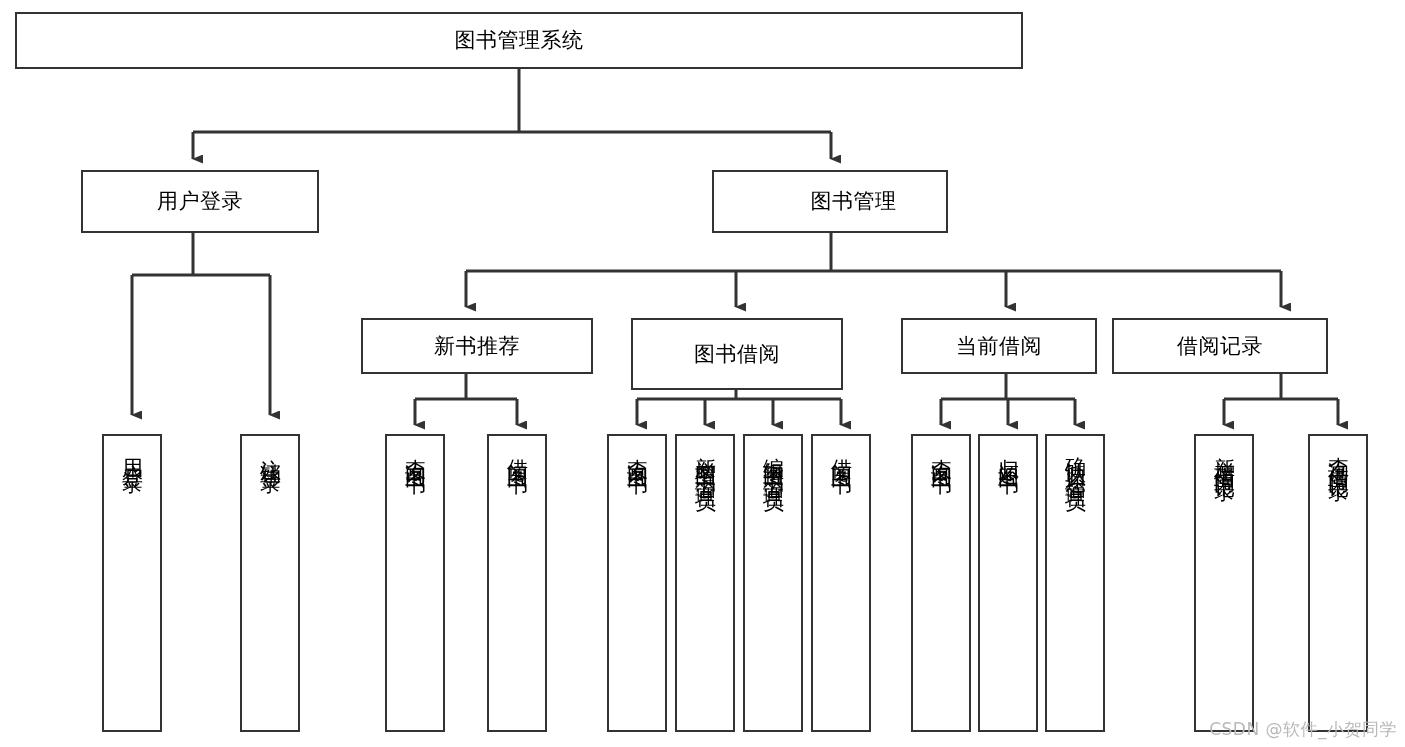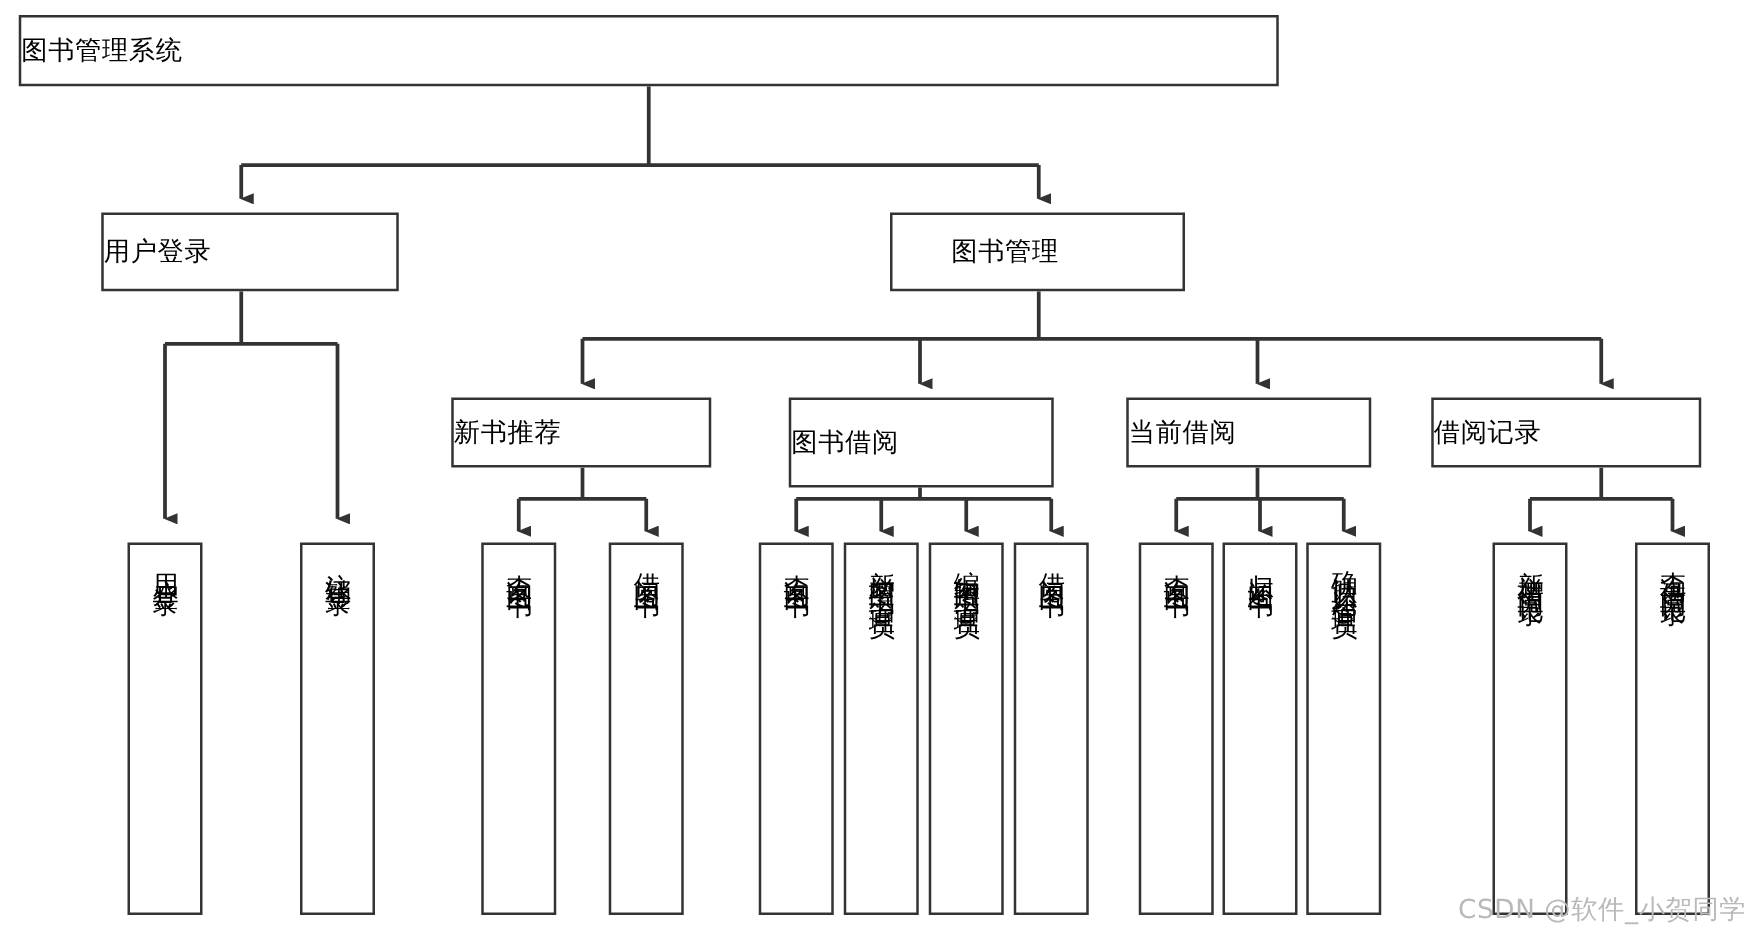--- a/index.html
+++ b/index.html
@@ -26,20 +26,21 @@
     height: 747px;
     pointer-events: none;
   }
   .node {
     position: absolute;
     box-sizing: border-box;
     background: #ffffff;
     border: 2px solid #333333;
     display: flex;
     align-items: center;
+    justify-content: center;
     color: #000000;
     line-height: 1.15;
     text-align: center;
   }
   .node.root {
     border-width: 2px;
   }
   .node-label-h {
     display: block;
     font-size: 21px;
@@ -60,21 +61,21 @@
     justify-content: center;
     padding-top: 6px;
   }
   .leaf.tall-text {
     padding-top: 4px;
   }
   #watermark {
     position: absolute;
     right: 8px;
     bottom: 6px;
-    font-size: 21px;
+    font-size: 17px;
     color: #b9b9b9;
     letter-spacing: 0.5px;
     white-space: nowrap;
     user-select: none;
   }
 </style>
 </head>
 <body>
 
 <div id="diagram-canvas">
@@ -145,30 +146,30 @@
     <span class="node-label-h">图书管理系统</span>
   </div>
 
   <div class="node" style="left:81px; top:170px; width:238px; height:63px;">
     <span class="node-label-h">用户登录</span>
   </div>
   <div class="node" style="left:712px; top:170px; width:236px; height:63px;padding-left:47px;">
     <span class="node-label-h">图书管理</span>
   </div>
 
-  <div class="node" style="left:361px; top:318px; width:208px; height:56px;">
+  <div class="node" style="left:361px; top:318px; width:232px; height:56px;">
     <span class="node-label-h">新书推荐</span>
   </div>
   <div class="node" style="left:631px; top:318px; width:212px; height:72px;">
     <span class="node-label-h">图书借阅</span>
   </div>
   <div class="node" style="left:901px; top:318px; width:196px; height:56px;">
     <span class="node-label-h">当前借阅</span>
   </div>
-  <div class="node" style="left:1145px; top:318px; width:216px; height:56px;">
+  <div class="node" style="left:1112px; top:318px; width:216px; height:56px;">
     <span class="node-label-h">借阅记录</span>
   </div>
 
   <div class="node leaf" style="left:102px; top:434px; width:60px; height:298px;">
     <span class="node-label-v">用户登录</span>
   </div>
   <div class="node leaf" style="left:240px; top:434px; width:60px; height:298px;">
     <span class="node-label-v">注销登录</span>
   </div>
 

